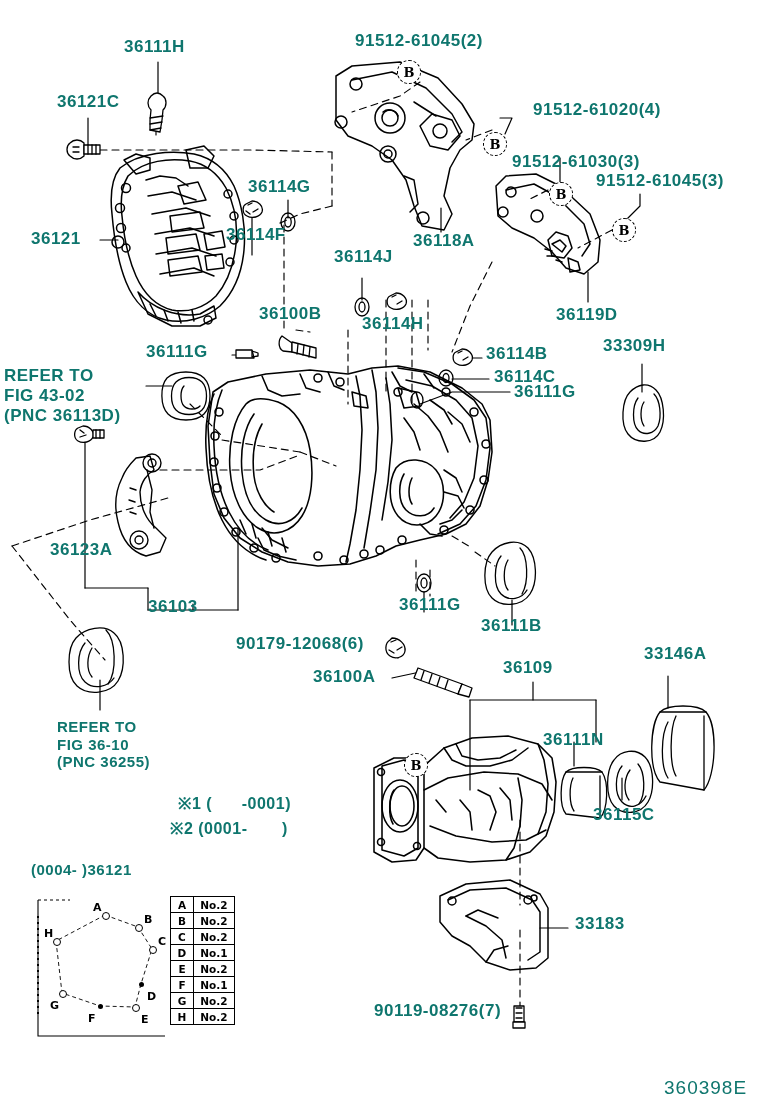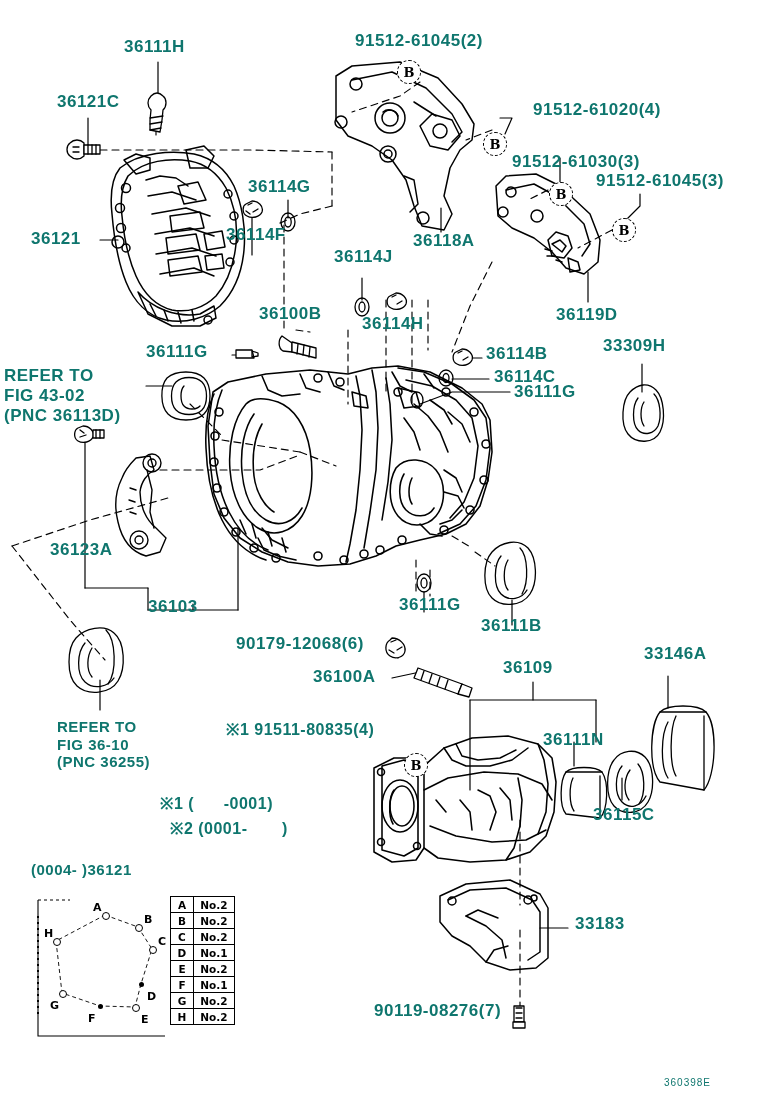--- a/index.html
+++ b/index.html
@@ -10,21 +10,21 @@
   }
   #sheet{position:absolute;inset:0;}
   svg.art{position:absolute;left:0;top:0;width:760px;height:1112px;overflow:visible;}
   .lbl{
     position:absolute;white-space:nowrap;
     font-family:Liberation Sans, sans-serif;
     font-weight:bold;font-size:17px;letter-spacing:0.5px;line-height:1.05;
     color:#0f766e;
   }
   .lbl.multi{white-space:pre;line-height:1.18;}
-  .lbl.foot{font-weight:normal;font-size:10px;letter-spacing:1px;}
+  .lbl.foot{font-weight:normal;font-size:19px;letter-spacing:1px;}
   .note{font-size:16px;font-weight:bold;white-space:pre;line-height:1.35;}
   .bcirc{
     position:absolute;width:22px;height:22px;border-radius:50%;
     border:1.6px dashed #000;
     display:flex;align-items:center;justify-content:center;
     font-size:13px;font-weight:bold;font-family:"DejaVu Serif","Liberation Serif",serif;
     background:#fff;
   }
   
   #patternbox{position:absolute;left:30px;top:896px;width:205px;height:160px;}
@@ -505,22 +505,21 @@
   <div class="lbl" style="left:236px;top:635px;">90179-12068(6)</div>
   <div class="lbl" style="left:374px;top:1002px;">90119-08276(7)</div>
 
   <div class="lbl multi" style="left:4px;top:366px;">REFER TO
 FIG 43-02
 (PNC 36113D)</div>
   <div class="lbl multi" style="left:57px;top:718px;font-size:15px;">REFER TO
 FIG 36-10
 (PNC 36255)</div>
 
-  <div class="lbl note" style="left:226px;top:719px;">※1 91511-80835(4)</div>
-  <div class="lbl note" style="left:160px;top:793px;">※1 (      -0001)</div>
+  <div class="lbl note" style="left:178px;top:793px;">※1 (      -0001)</div>
   <div class="lbl note" style="left:170px;top:818px;">※2 (0001-       )</div>
 
   <div class="bcirc" style="left:397px;top:60px;">B</div>
   <div class="bcirc" style="left:483px;top:132px;">B</div>
   <div class="bcirc" style="left:549px;top:182px;">B</div>
   <div class="bcirc" style="left:612px;top:218px;">B</div>
   <div class="bcirc" style="left:404px;top:753px;">B</div>
 
   <div class="lbl" style="left:31px;top:862px;font-size:15px;">(0004-      )36121</div>
 

